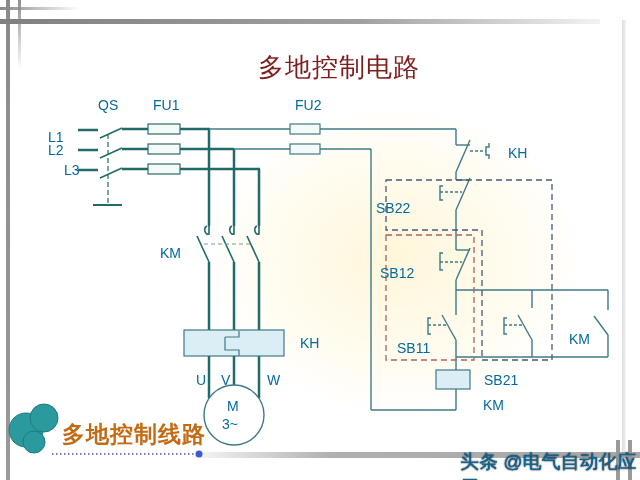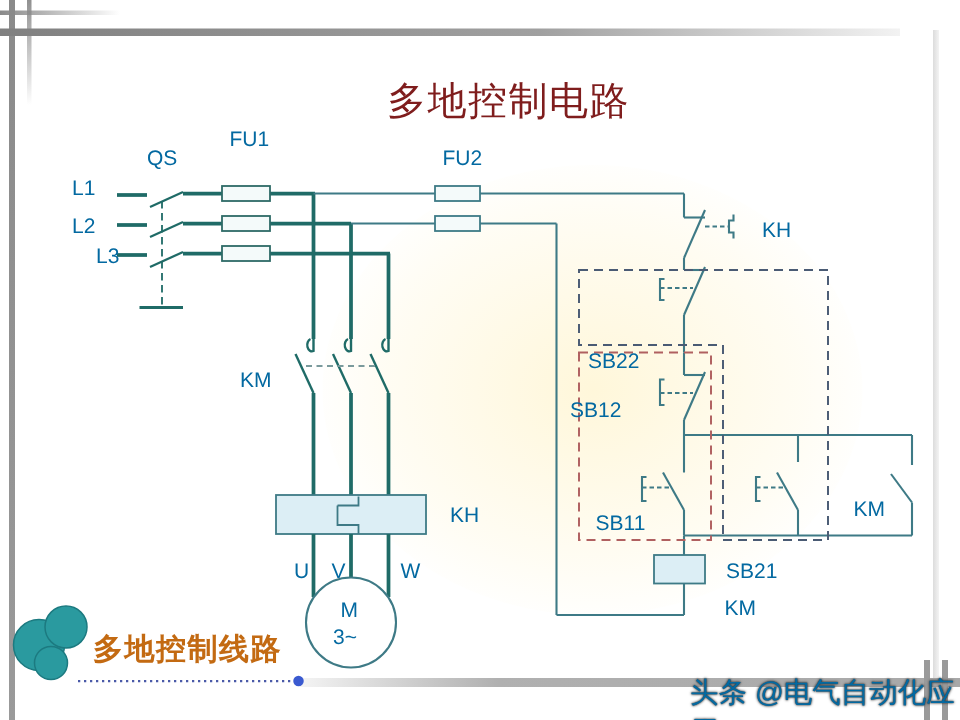--- a/index.html
+++ b/index.html
@@ -9,21 +9,21 @@
     .frame-h1 { position:absolute; left:0; top:7px; width:80px; height:3px; background:linear-gradient(90deg,#8a8a8a,rgba(255,255,255,0)); }
     .frame-h2 { position:absolute; left:0; top:19px; width:600px; height:5px; background:linear-gradient(90deg,#808080,#a0a0a0 60%,rgba(230,230,230,0.5)); }
     .frame-vr { position:absolute; left:622px; top:20px; width:4px; height:440px; background:linear-gradient(90deg,#dcdcdc,#f3f3f3); }
     .frame-bot { position:absolute; left:200px; top:452px; width:440px; height:6px; background:linear-gradient(90deg,rgba(200,200,200,0.2),#b0b0b0 30%,#a8a8a8); }
     .frame-br1 { position:absolute; left:616px; top:440px; width:4px; height:40px; background:#9a9a9a; }
     .frame-br2 { position:absolute; left:628px; top:440px; width:4px; height:40px; background:#9a9a9a; }
     .glow { position:absolute; left:215px; top:110px; width:360px; height:300px; border-radius:50%; background:radial-gradient(ellipse at center, rgba(255,246,214,0.9), rgba(255,250,232,0.5) 55%, rgba(255,255,255,0) 75%); }
     .title { position:absolute; left:258px; top:50px; font-size:26px; color:#7f1d1d; letter-spacing:1px; font-family:"DejaVu Sans", sans-serif; }
     svg.diagram { position:absolute; left:0; top:0; }
     .lbl { position:absolute; font-size:14px; color:#0369a1; }
-    .footer-title { position:absolute; left:62px; top:419px; font-size:20px; color:#c36a12; font-family:"DejaVu Serif", serif; font-weight:bold; letter-spacing:1px;text-align:right; }
+    .footer-title { position:absolute; left:62px; top:419px; font-size:23px; color:#c36a12; font-family:"DejaVu Serif", serif; font-weight:bold; letter-spacing:1px;text-align:right; }
     .watermark { position:absolute; left:460px; top:449px; font-size:19px; color:#0369a1; text-shadow:0 0 2px #333, 0 0 1px #333; font-family:Liberation Sans, sans-serif; }
   </style>
 </head>
 <body>
 
 <div class="frame-v1"></div>
 <div class="frame-v2"></div>
 <div class="frame-h1"></div>
 <div class="frame-h2"></div>
 <div class="frame-vr"></div>
@@ -162,34 +162,34 @@
   <g fill="#2a9a9f" stroke="#1c7a80" stroke-width="1">
     <circle cx="26" cy="430" r="17"></circle>
     <circle cx="44" cy="418" r="14"></circle>
     <circle cx="34" cy="442" r="11"></circle>
   </g>
   <line x1="52" y1="454" x2="198" y2="454" stroke="#4a5aa8" stroke-width="1.5" stroke-dasharray="1.5,2.5"></line>
   <circle cx="199" cy="454" r="3.5" fill="#3a5ad0"></circle>
 </svg>
 
 <span class="lbl" style="left:98px;top:97px;">QS</span>
-<span class="lbl" style="left:153px;top:84px;">FU1</span>
+<span class="lbl" style="left:153px;top:97px;">FU1</span>
 <span class="lbl" style="left:295px;top:97px;">FU2</span>
-<span class="lbl" style="left:48px;top:117px;">L1</span>
+<span class="lbl" style="left:48px;top:129px;">L1</span>
 <span class="lbl" style="left:48px;top:142px;">L2</span>
 <span class="lbl" style="left:64px;top:162px;">L3</span>
 <span class="lbl" style="left:160px;top:245px;">KM</span>
 <span class="lbl" style="left:300px;top:335px;">KH</span>
 <span class="lbl" style="left:196px;top:372px;">U</span>
 <span class="lbl" style="left:221px;top:372px;">V</span>
 <span class="lbl" style="left:267px;top:372px;">W</span>
 <span class="lbl" style="left:227px;top:398px;">M</span>
 <span class="lbl" style="left:222px;top:416px;">3~</span>
 <span class="lbl" style="left:508px;top:145px;">KH</span>
-<span class="lbl" style="left:392px;top:200px;margin-top:32px;">SB22</span>
+<span class="lbl" style="left:376px;top:200px;">SB22</span>
 <span class="lbl" style="left:380px;top:265px;">SB12</span>
 <span class="lbl" style="left:397px;top:340px;text-align:center;">SB11</span>
 <span class="lbl" style="left:484px;top:340px;margin-top:32px;">SB21</span>
 <span class="lbl" style="left:569px;top:331px;">KM</span>
 <span class="lbl" style="left:483px;top:397px;">KM</span>
 
 <div class="footer-title">多地控制线路</div>
 <div class="watermark">头条 @电气自动化应用</div>
 
 </body></html>

